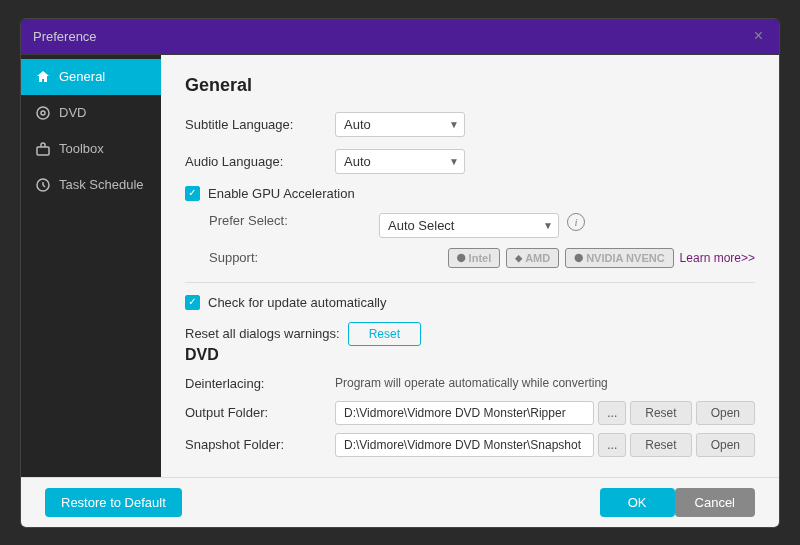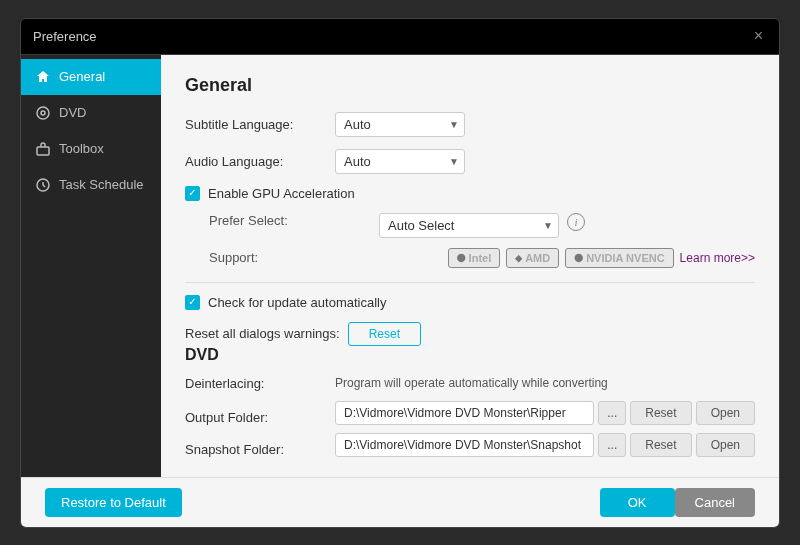--- a/index.html
+++ b/index.html
@@ -17,21 +17,21 @@
       width: 760px;
       height: 510px;
       background: #1e1e1e;
       border-radius: 6px;
       overflow: hidden;
       display: flex;
       flex-direction: column;
       border: 1px solid #444;
     }
     .titlebar {
-      background: #000000;
+      background: #4c1d95;
       height: 36px;
       display: flex;
       align-items: center;
       justify-content: space-between;
       padding: 0 12px;
       border-bottom: 1px solid #3a3a3a;
       flex-shrink: 0;
     }
     .titlebar-title {
       color: #ccc;
@@ -266,21 +266,21 @@
       color: #333;
       font-size: 13px;
       flex-shrink: 0;
     }
     .dvd-value {
       color: #555;
       font-size: 12px;
     }
     .path-row {
       display: flex;
-      align-items: flex-end;
+      align-items: center;
       margin-bottom: 8px;
     }
     .path-input {
       width: 270px;
       padding: 4px 8px;
       border: 1px solid #ccc;
       border-radius: 3px;
       background: #fff;
       color: #333;
       font-size: 12px;

